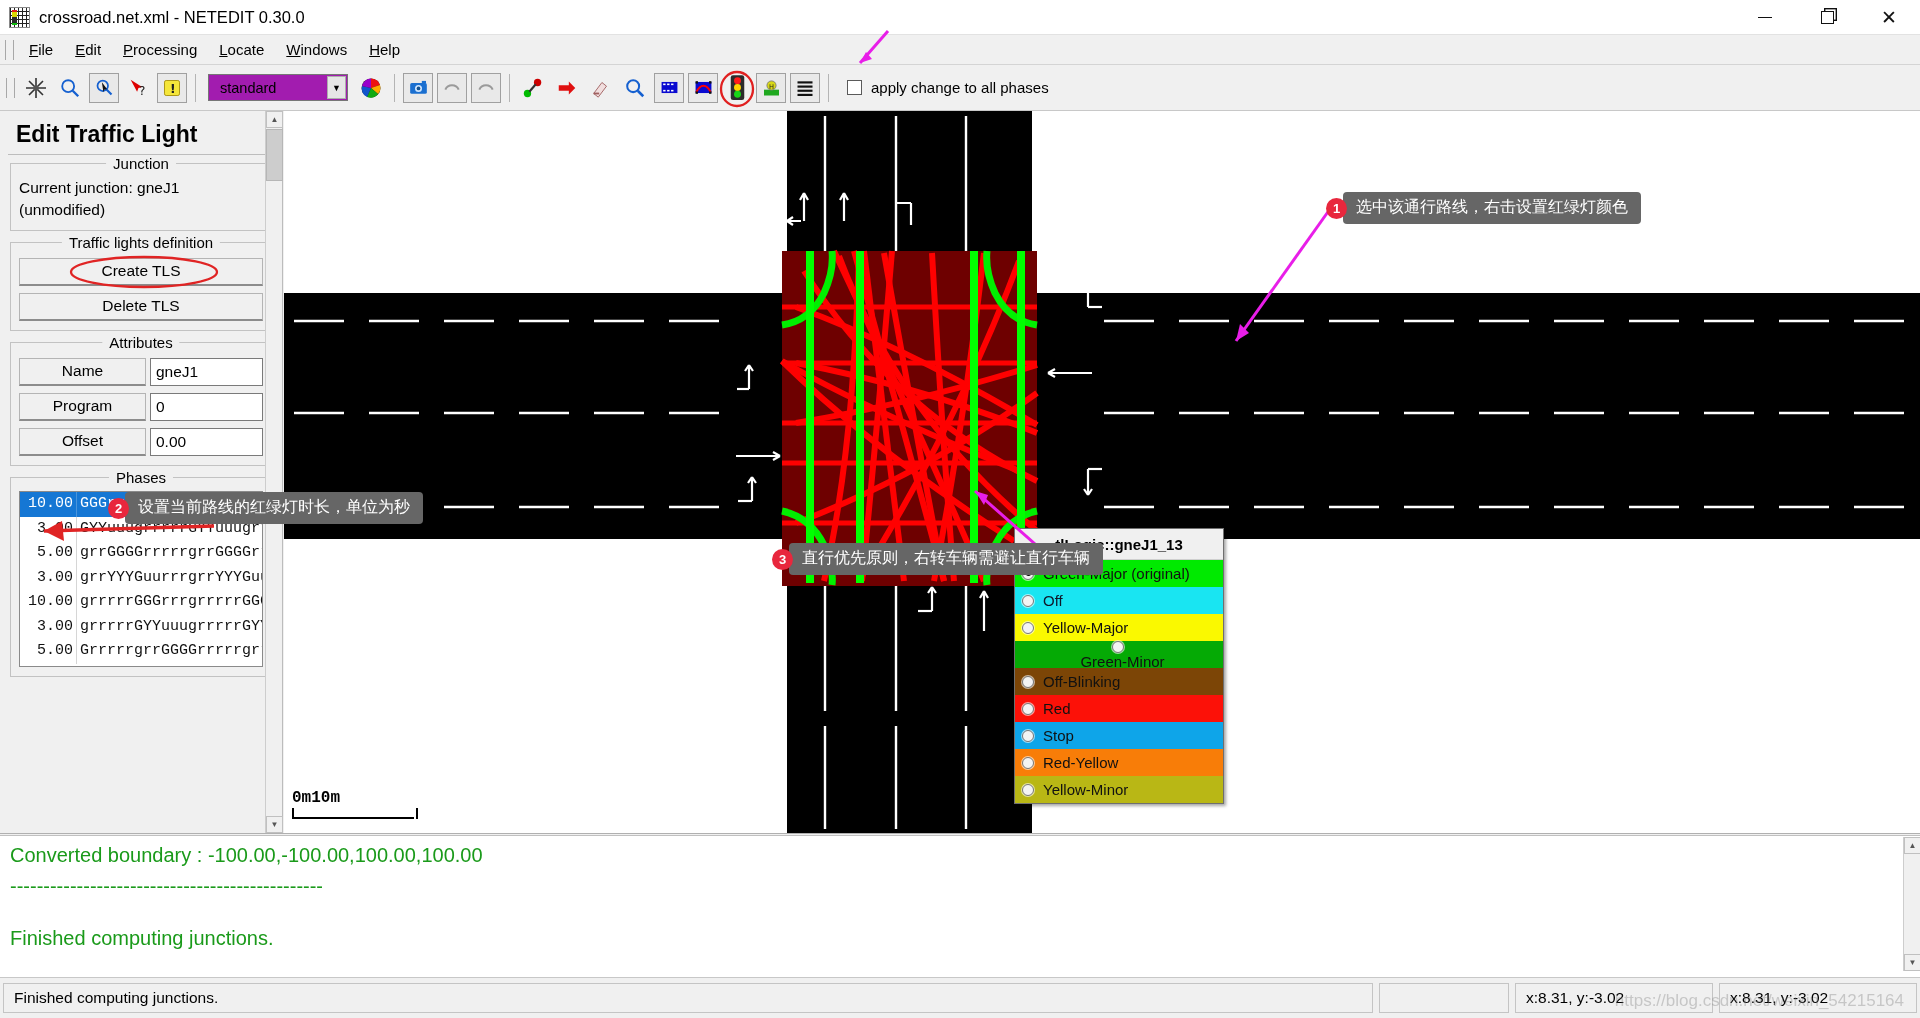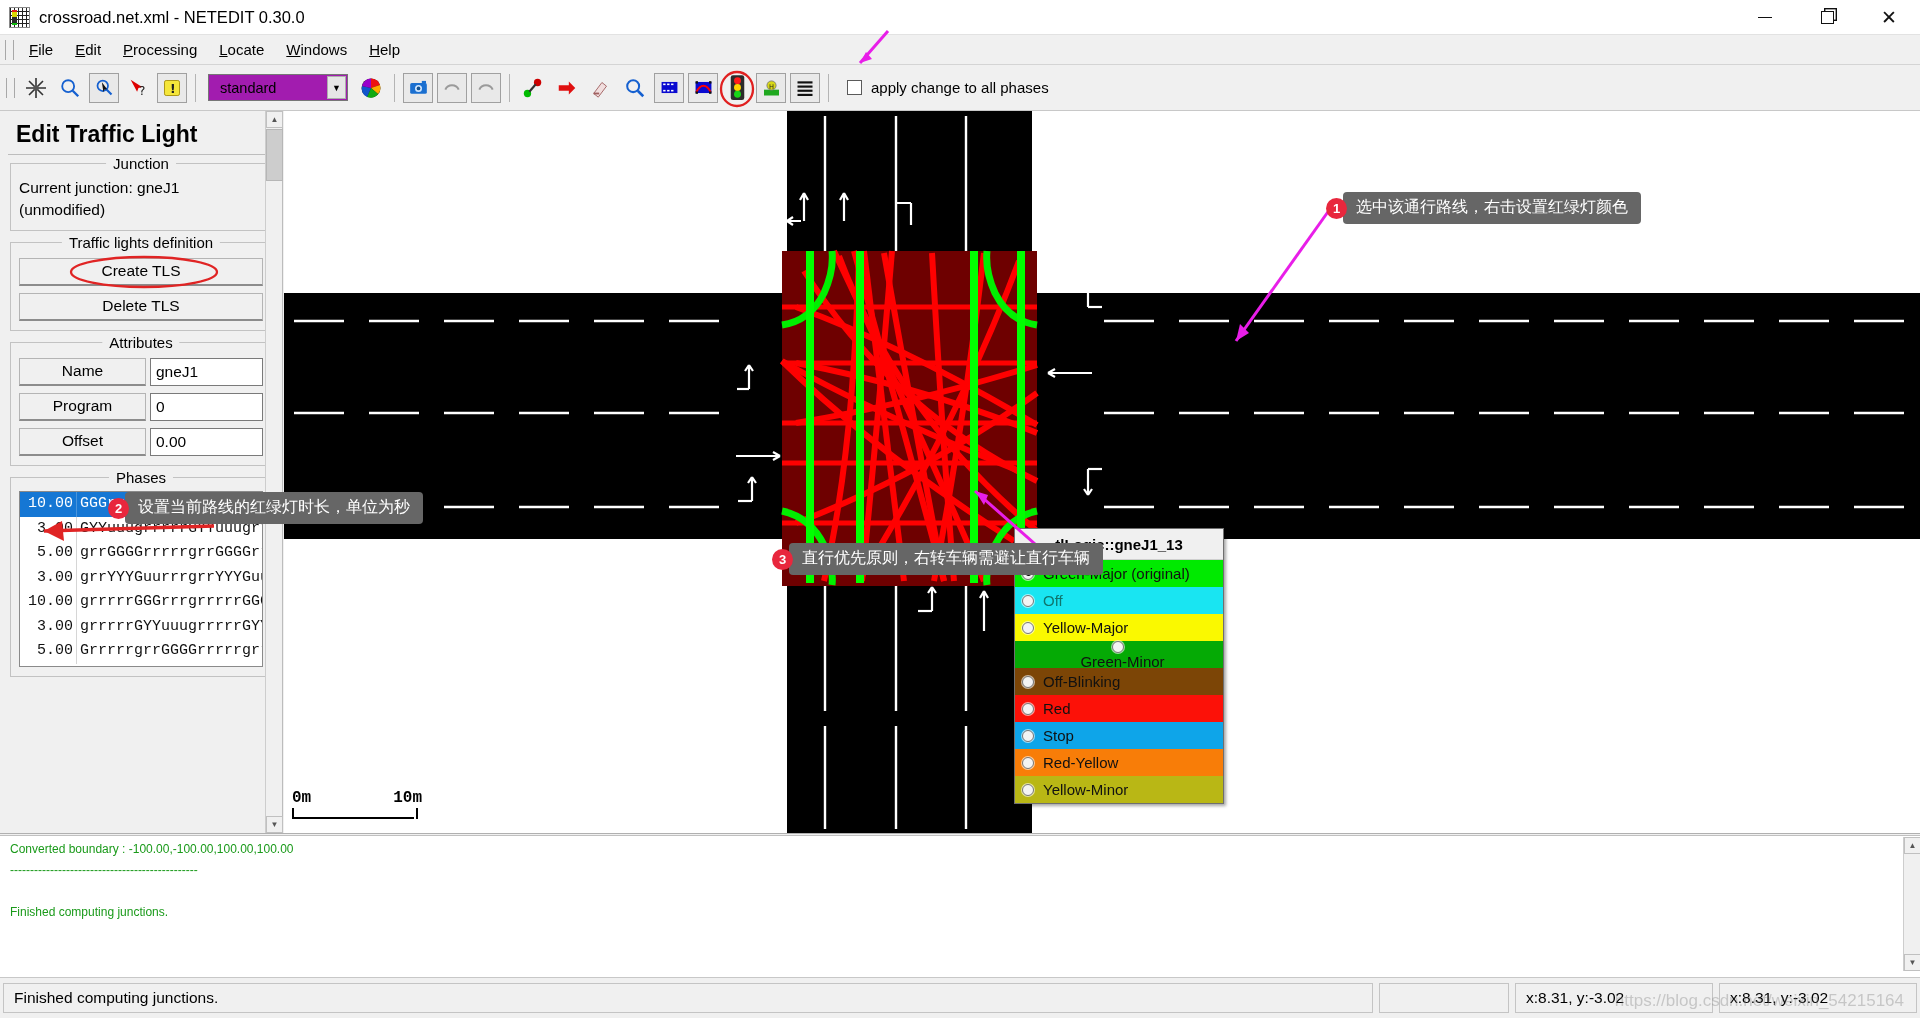--- a/index.html
+++ b/index.html
@@ -157,21 +157,21 @@
   .scalebar { position:absolute; left:8px; bottom:14px; font-size:16px;
               font-family:"Liberation Mono", monospace; font-weight:bold; color:#000; }
   .scalebar .ruler { position:relative; width:122px; height:11px; margin-top:1px; }
   .scalebar .ruler::before {
     content:""; position:absolute; left:0; bottom:0; width:100%; height:2px; background:#000;
   }
   .scalebar .ruler::after {
     content:""; position:absolute; left:0; top:0; width:100%; height:11px;
     border-left:2px solid #000; border-right:2px solid #000;
   }
-  .scalebar .lbls { display:flex; justify-content:space-between; width:130px;gap:20px; }
+  .scalebar .lbls { display:flex; width:130px; }
 
   
   #ctxmenu {
     position:absolute; left:1014px; top:417px; width:210px;
     border:1px solid #6f6f6f; background:#f0f0f0;
     box-shadow:2px 2px 3px rgba(0,0,0,.35); z-index:40;
   }
   #ctx-title {
     height:31px; background:#f0f0f0; border-bottom:1px solid #cfcfcf;
     font-size:15px; font-weight:bold; display:flex; align-items:center;
@@ -210,21 +210,21 @@
   .anno-svg { position:absolute; left:0; top:0; width:100%; height:100%;
               pointer-events:none; z-index:55; }
 
   
   #logpane {
     position:absolute; left:0; bottom:0; width:100%; height:185px; background:#fff;
     border-top:1px solid #b0b0b0;
   }
   #log-sep { height:2px; background:#f0f0f0; border-bottom:1px solid #c0c0c0; }
   #logtext {
-    padding:4px 10px 0 10px; font-size:12px; color:#1a9a1a; line-height:1.55;
+    padding:4px 10px 0 10px; font-size:20px; color:#1a9a1a; line-height:1.55;
     font-family:"Liberation Sans", sans-serif;
   }
   #log-scroll {
     position:absolute; right:0; top:3px; width:17px; bottom:47px; background:#f0f0f0;
     border-left:1px solid #cdcdcd;
   }
   #statusbar {
     position:absolute; left:0; bottom:0; width:100%; height:41px;
     background:#f0f0f0; border-top:1px solid #c8c8c8; display:flex; align-items:center;
   }
@@ -668,21 +668,21 @@
     </div>
   </div>
 
   <div id="ctxmenu">
     <div id="ctx-title">tlLogic::gneJ1_13</div>
     <div id="ctx-items">
         <div class="ctx-item" style="background: rgb(0, 234, 0); color: rgb(17, 17, 17);">
           <span class="ctx-radio on"></span>
           <span>Green-Major (original)</span>
         </div>
-        <div class="ctx-item" style="background: rgb(25, 229, 242); color: #0f766e;">
+        <div class="ctx-item" style="background: rgb(25, 229, 242); color: #0f172a;">
           <span class="ctx-radio"></span>
           <span>Off</span>
         </div>
         <div class="ctx-item" style="background: rgb(250, 249, 0); color: rgb(17, 17, 17);">
           <span class="ctx-radio"></span>
           <span>Yellow-Major</span>
         </div>
         <div class="ctx-item" style="background: rgb(5, 170, 5); color: rgb(17, 17, 17); flex-direction: column;">
           <span class="ctx-radio"></span>
           <span>Green-Minor</span>

